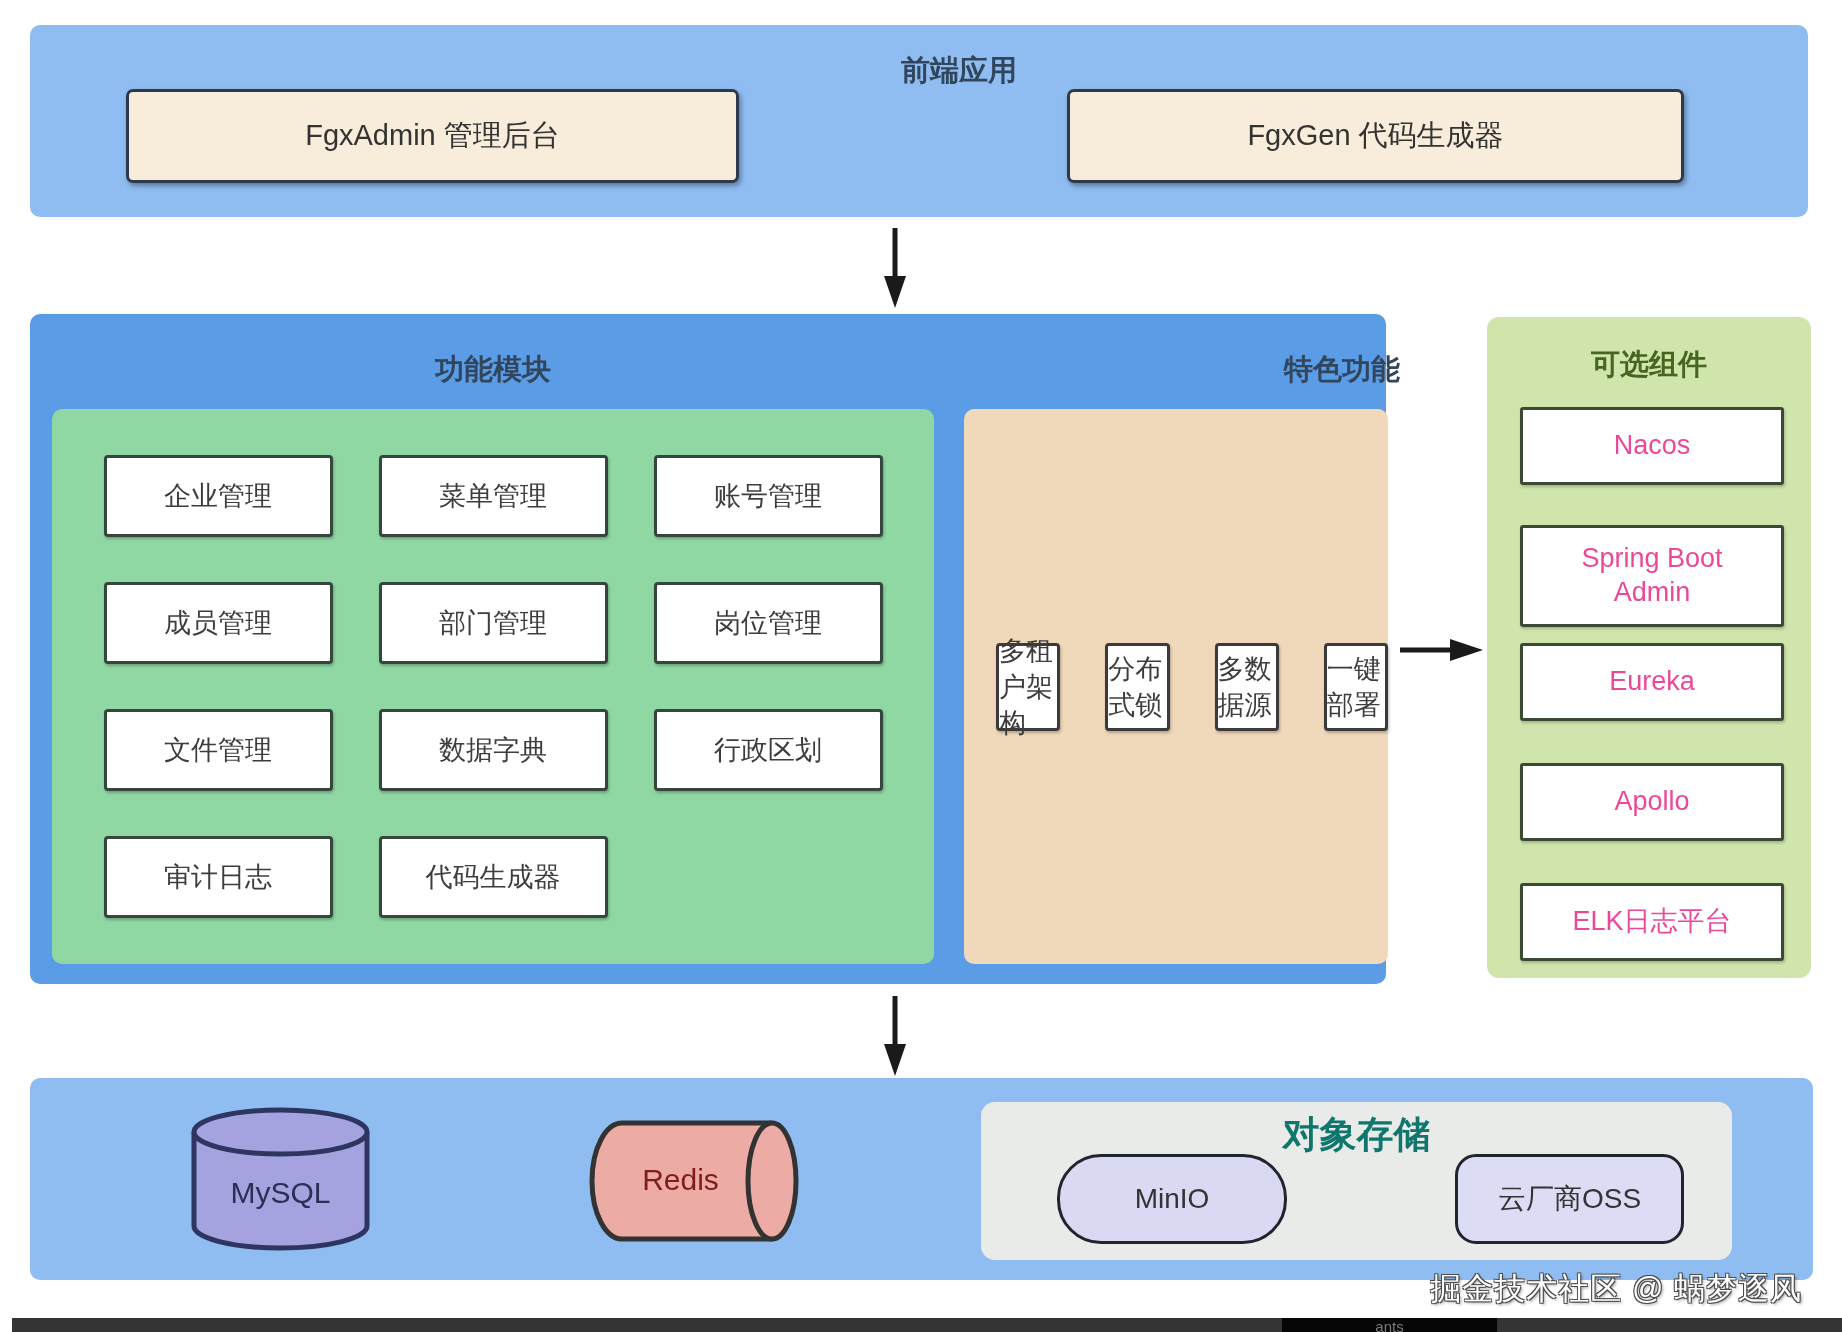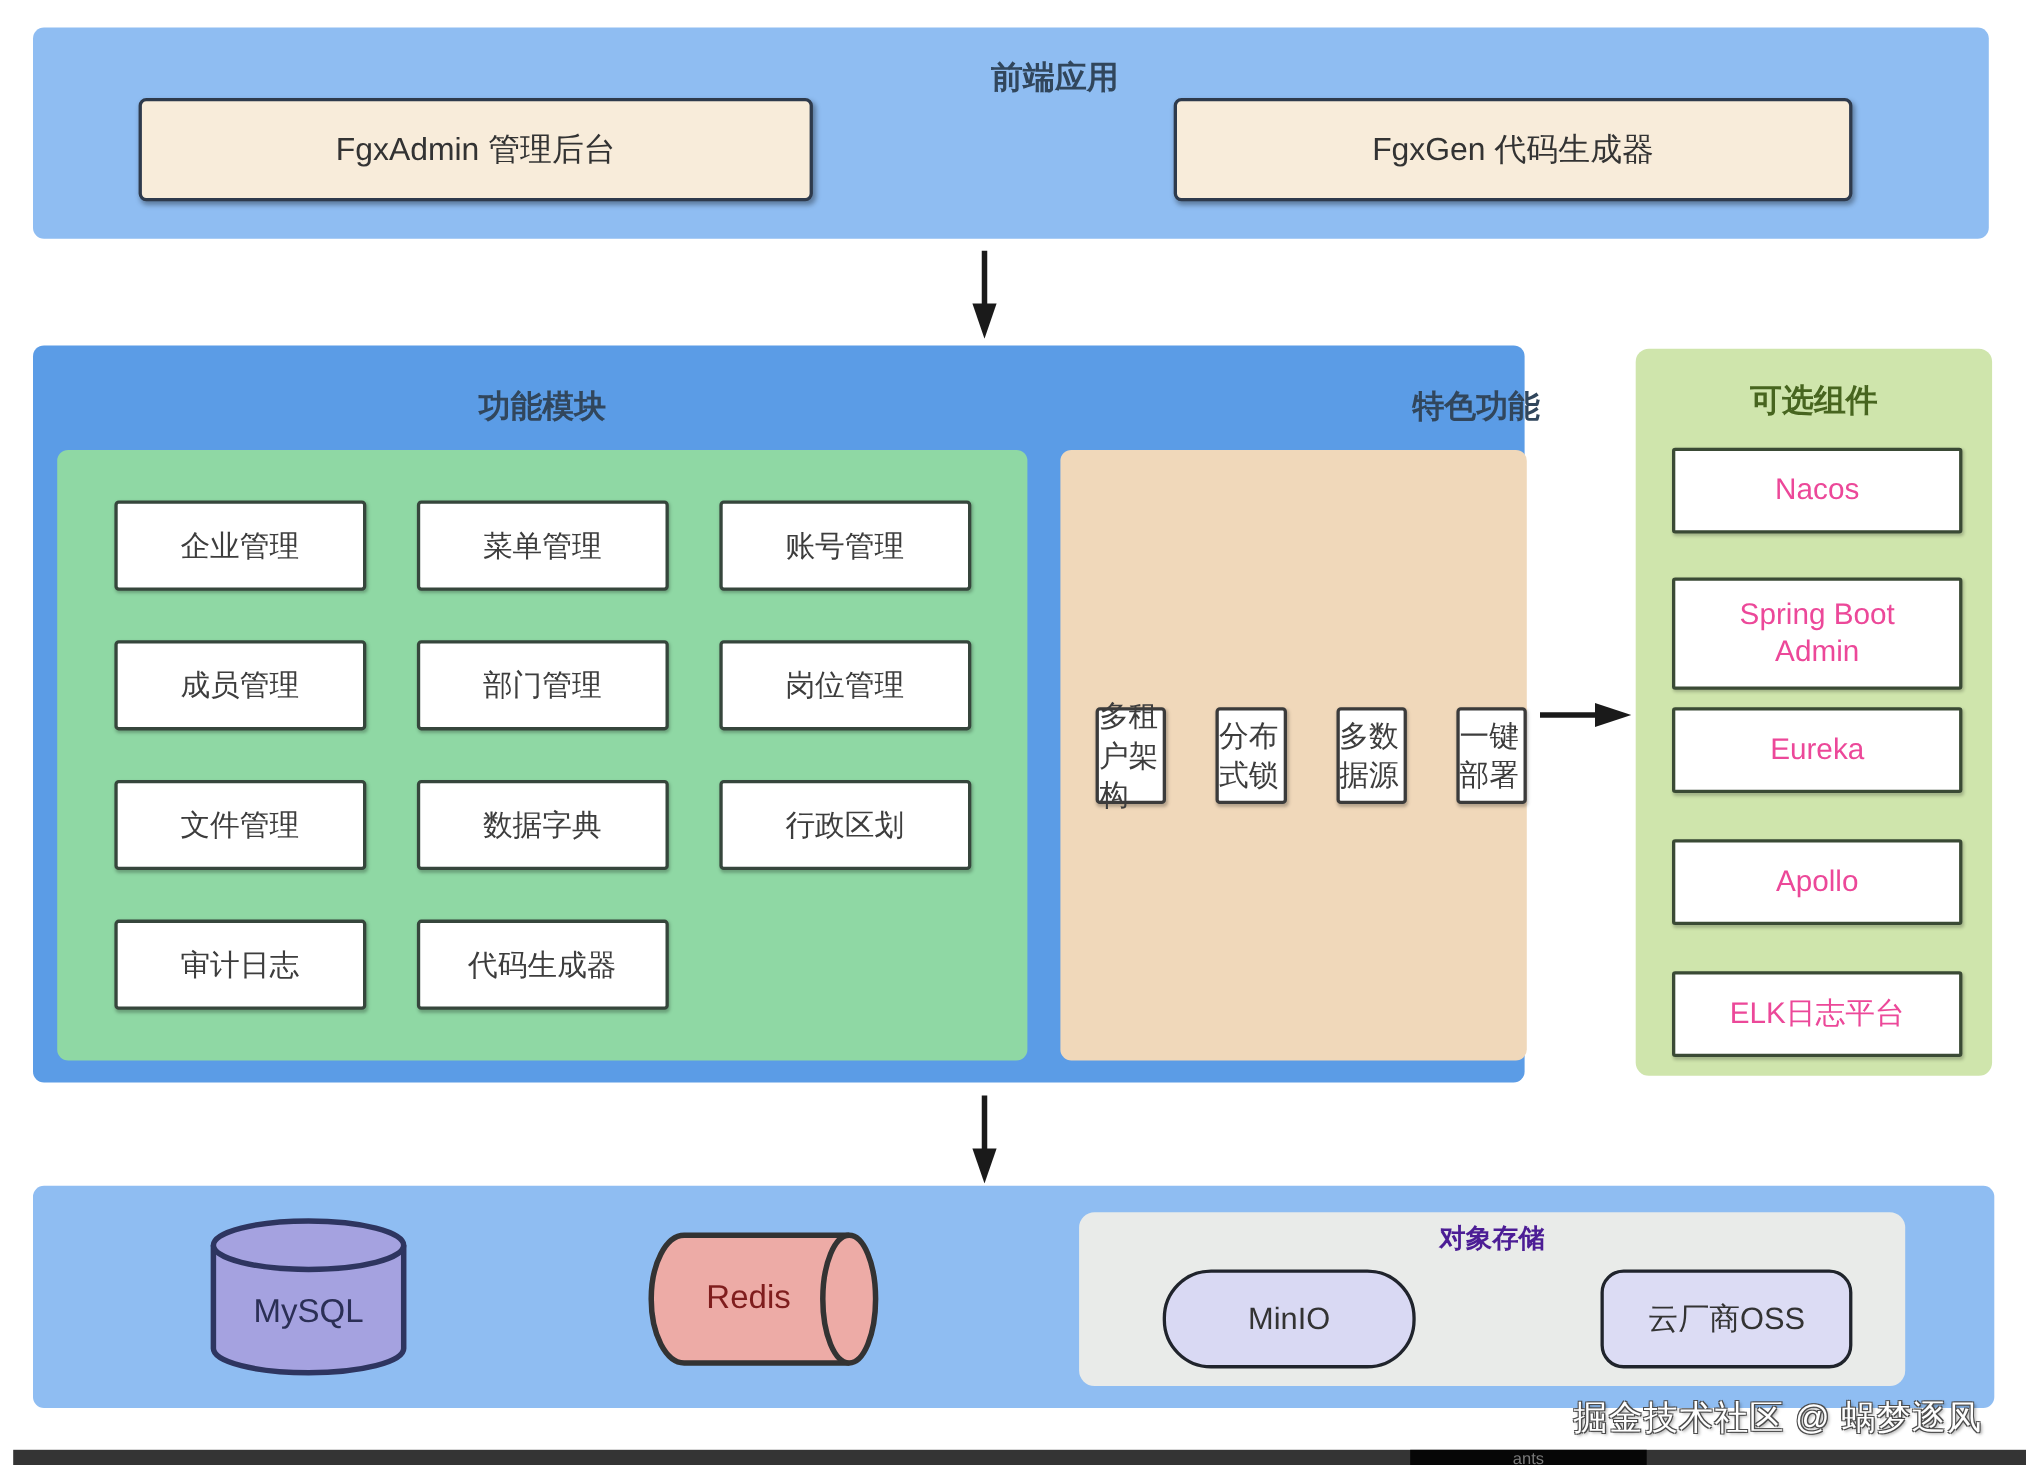--- a/index.html
+++ b/index.html
@@ -69,21 +69,21 @@
   
   .bottom{left:30px;top:1078px;width:1783px;height:202px;background:var(--c-container_blue);border-radius:10px;}
   .cyl{position:absolute;}
   .cyl-label{position:absolute;width:100%;text-align:center;font-size:30px;}
   .mysql{left:158px;top:26px;width:185px;height:150px;}
   .mysql .cyl-label{top:72px;color:#2b2f55;}
   .redis{left:554px;top:41px;width:217px;height:124px;}
   .redis .cyl-label{top:44px;left:-12px;color:#7f1d1d;}
 
   .storage{position:absolute;left:951px;top:24px;width:751px;height:158px;background:var(--c-storage_gray);border-radius:14px;}
-  .storage-title{position:absolute;top:8px;width:100%;text-align:center;font-size:24px;font-weight:bold;color:#4c1d95;}
+  .storage-title{position:absolute;top:8px;width:100%;text-align:center;font-size:37px;font-weight:bold;color:#0f766e;}
   .minio{position:absolute;left:76px;top:52px;width:224px;height:84px;background:var(--c-storage_lavender);
     border:3px solid #20242c;border-radius:44px;display:flex;align-items:center;justify-content:center;font-size:28px;color:#333;}
   .oss{position:absolute;left:474px;top:52px;width:223px;height:84px;background:#dcdcf4;
     border:3px solid #20242c;border-radius:21px;display:flex;align-items:center;justify-content:center;font-size:28px;color:#333;}
 
   
   .watermark{position:absolute;right:40px;top:1268px;font-size:31px;color:#ffffff;letter-spacing:1px;
     text-shadow:-1px -1px 0 #4c4c4c,1px -1px 0 #4c4c4c,-1px 1px 0 #4c4c4c,1px 1px 0 #4c4c4c,2px 2px 3px rgba(0,0,0,.4);}
   .taskbar{position:absolute;left:12px;top:1318px;width:1842px;height:14px;background:var(--c-taskbar_dark);}
   .taskbar-patch{position:absolute;left:1270px;top:0;width:215px;height:14px;background:#060606;

